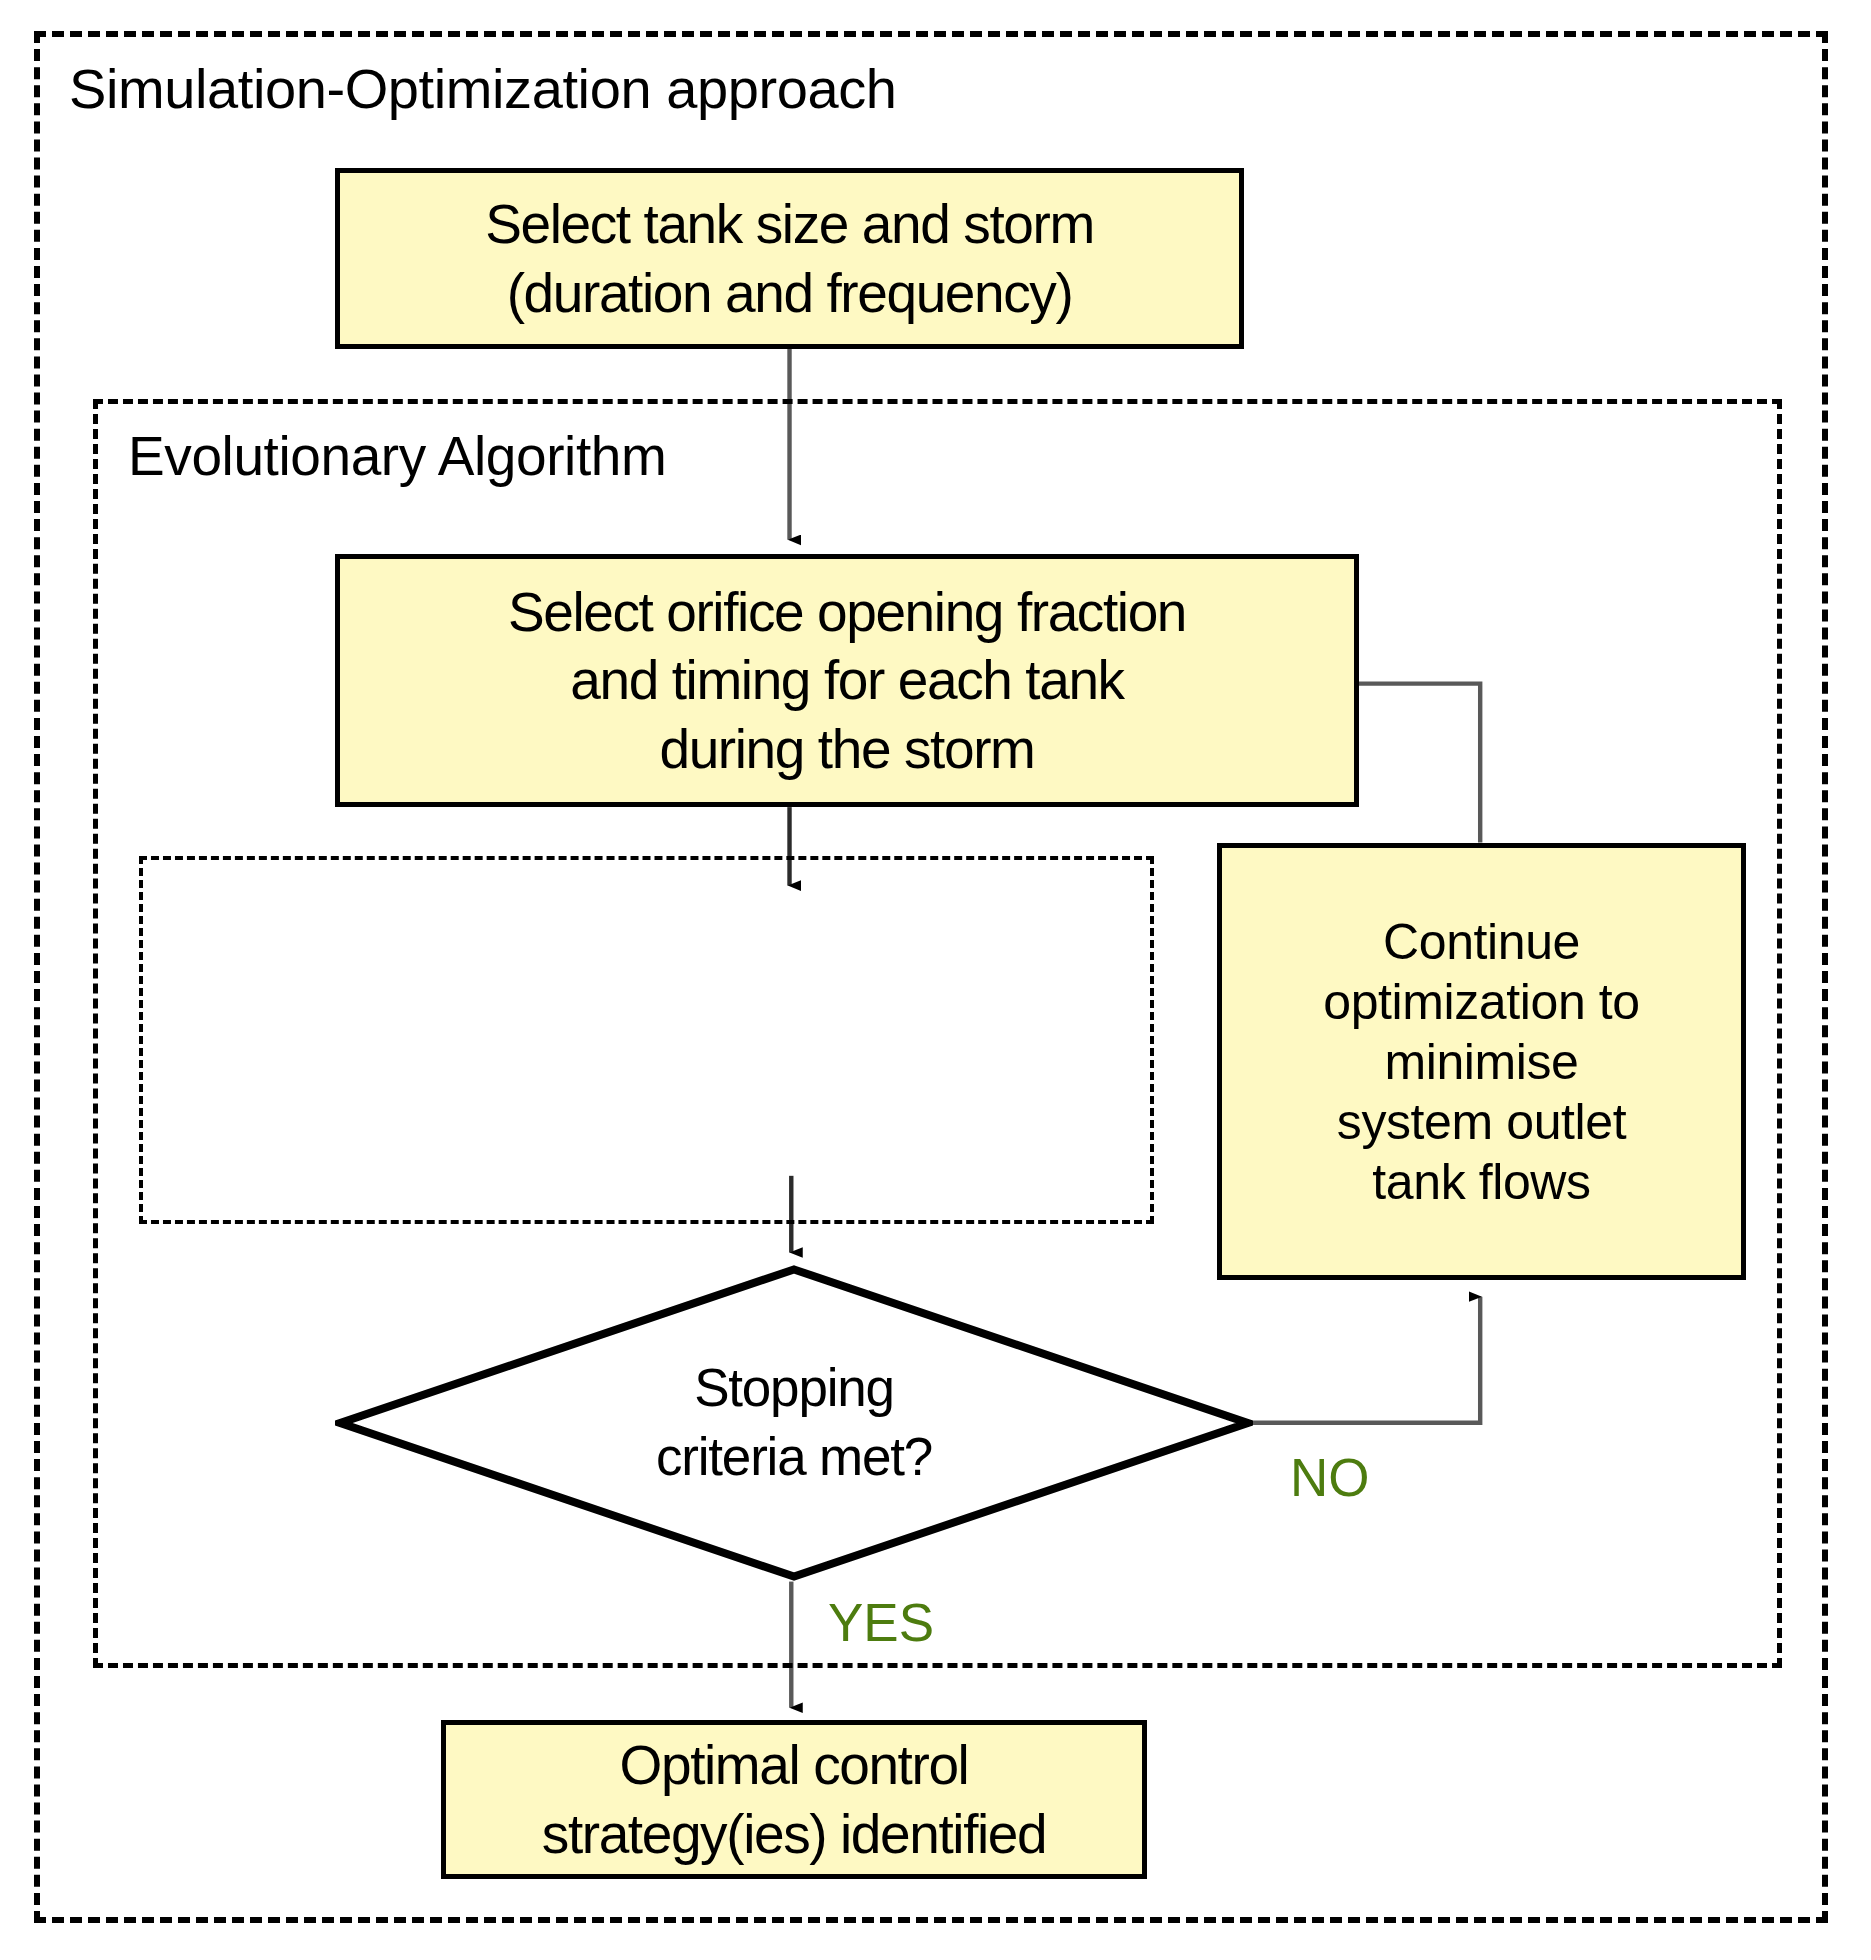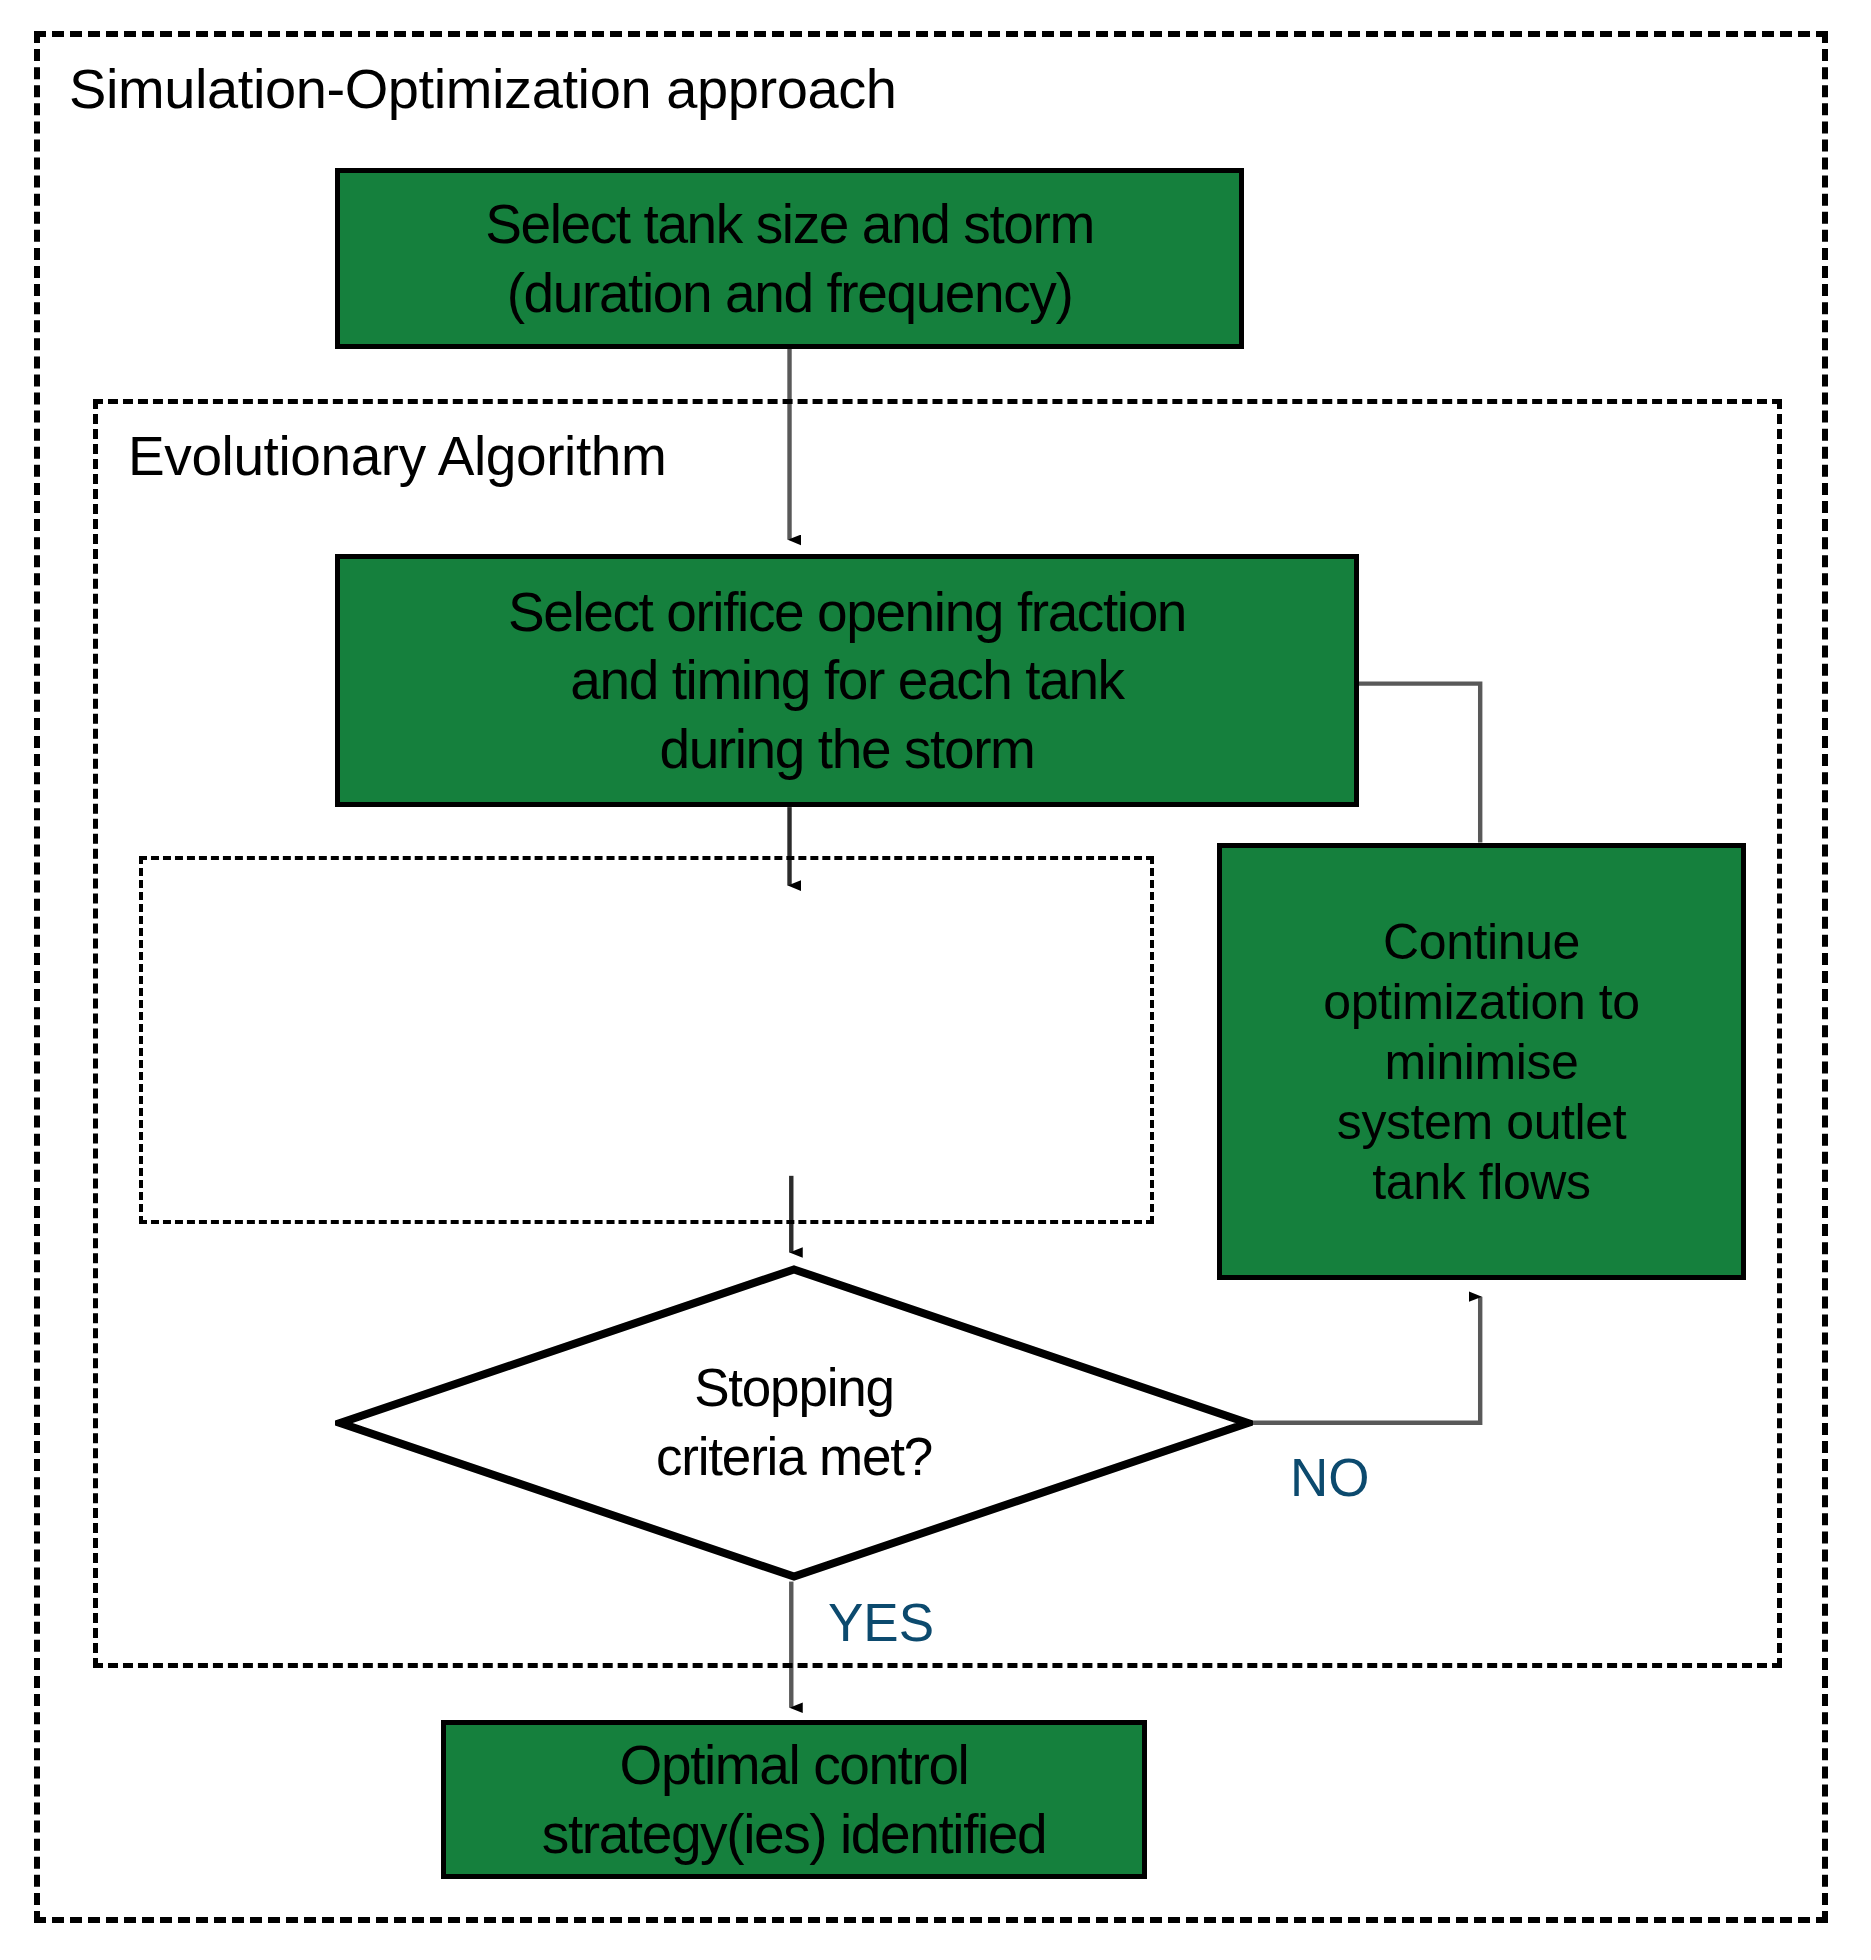--- a/index.html
+++ b/index.html
@@ -46,21 +46,21 @@
     color: #000000;
     white-space: pre;
     line-height: 1.16;
     letter-spacing: -0.4px;
   }
   
   .proc-box {
     position: absolute;
     box-sizing: border-box;
     border: 5.3px solid #000000;
-    background: #15803d;
+    background: #fef9c3;
     display: flex;
     align-items: center;
     justify-content: center;
     text-align: center;
     font-family: "Liberation Sans", sans-serif;
     color: #000000;
     line-height: 1.24;
     white-space: pre-line;
     z-index: 3;
   }
@@ -86,21 +86,21 @@
     font-family: "Liberation Sans", sans-serif;
     color: #000000;
     line-height: 1.30;
     white-space: pre-line;
     letter-spacing: -1.2px;
   }
   
   .edge-label {
     position: absolute;
     font-family: "Liberation Sans", sans-serif;
-    color: #0c4a6e;
+    color: #4d7c0f;
     white-space: pre;
     z-index: 4;
   }
 </style>
 </head>
 <body>
 
 <div id="canvas">
 
   <svg class="svg-layer" viewBox="0 0 2121 2222" xmlns="http://www.w3.org/2000/svg">

